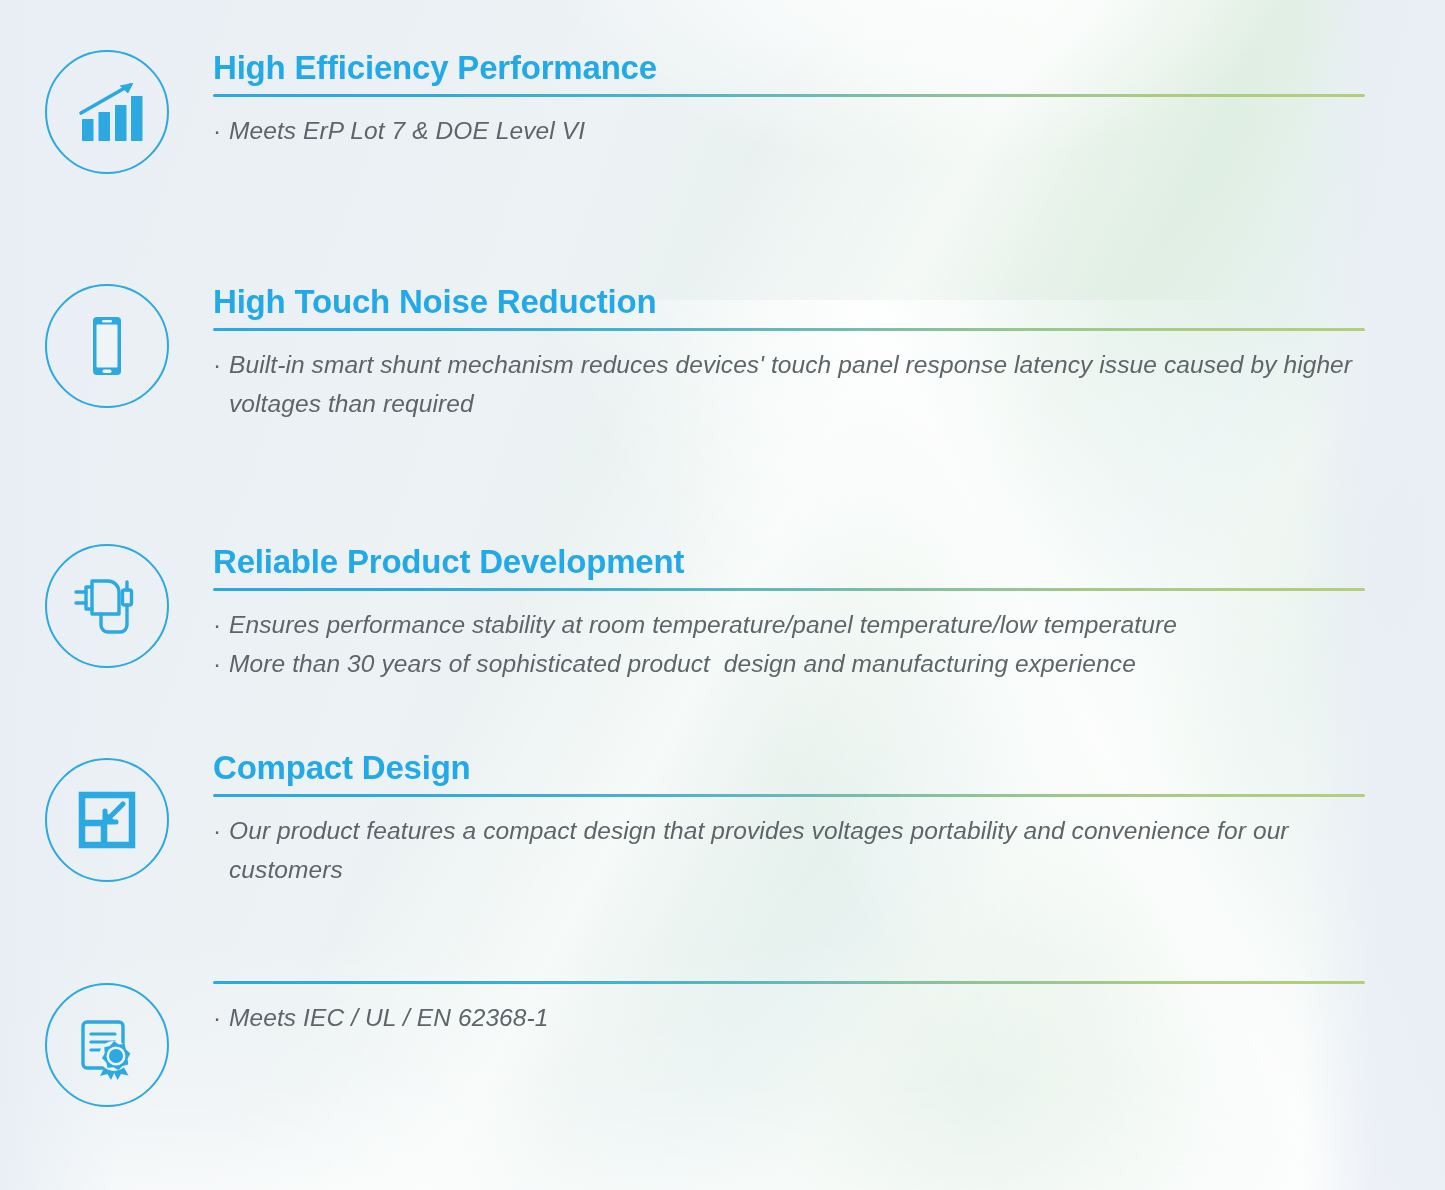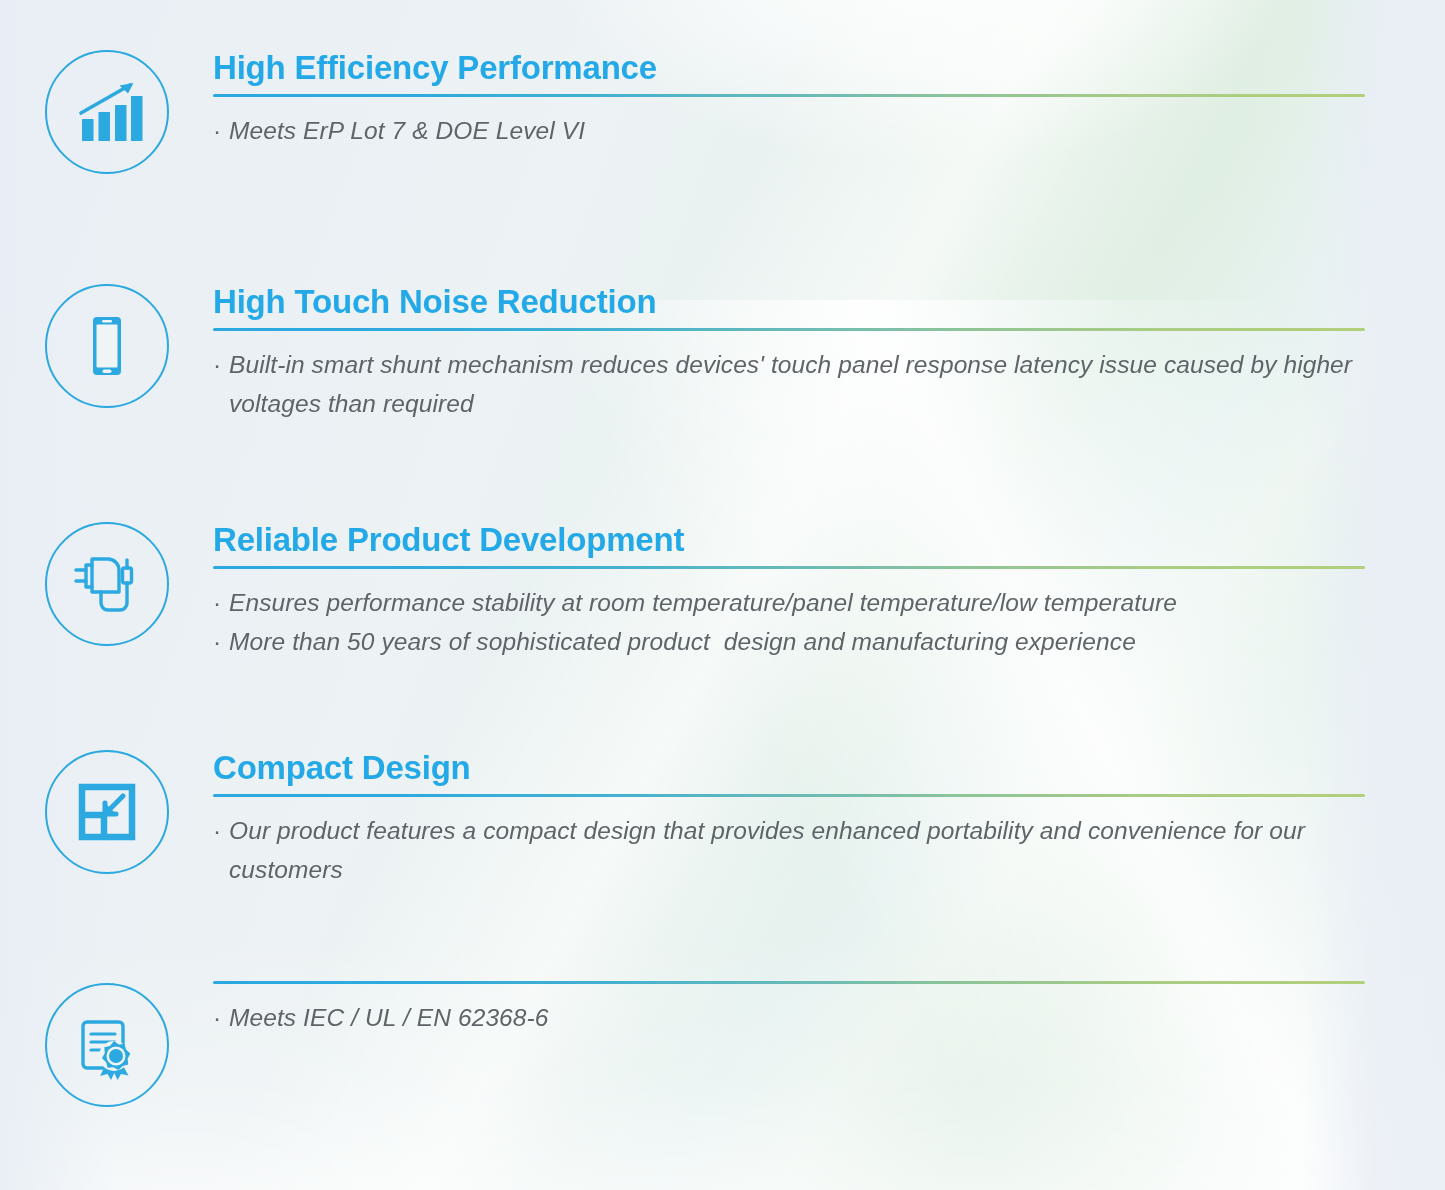--- a/index.html
+++ b/index.html
@@ -258,21 +258,21 @@
         <div class="divider"></div>
         <ul class="bullets">
           <li class="bullet">
             <span class="dot">·</span>
             <span class="btext">Built-in smart shunt mechanism reduces devices' touch panel response latency issue caused by higher voltages than required</span>
           </li>
         </ul>
       </div>
     </div>
 
-    <div class="feature" style="top:520px;">
+    <div class="feature" style="top:542px;">
       <div class="icon-col">
         <div class="icon-circle">
           <svg width="78" height="78" viewBox="0 0 78 78" fill="none" stroke="#2BA9E0" stroke-width="3.4" stroke-linecap="round" stroke-linejoin="round">
             <path d="M24 14 H40 a11 11 0 0 1 11 11 V47 H24 Z"></path>
             <path d="M24 20 H18 V42 H24"></path>
             <path d="M18 25 H8"></path>
             <path d="M18 36 H8"></path>
             <path d="M33 47 V58 a7 7 0 0 0 7 7 H52 a7 7 0 0 0 7 -7 V38"></path>
             <rect x="54.5" y="23" width="9" height="15" rx="2"></rect>
             <path d="M59 23 V15"></path>
@@ -282,46 +282,46 @@
       <div class="text-col">
         <div class="feature-title">Reliable Product Development</div>
         <div class="divider"></div>
         <ul class="bullets">
           <li class="bullet">
             <span class="dot">·</span>
             <span class="btext">Ensures performance stability at room temperature/panel temperature/low temperature</span>
           </li>
           <li class="bullet">
             <span class="dot">·</span>
-            <span class="btext">More than 50 years of sophisticated product  design and manufacturing experience</span>
-          </li>
-        </ul>
-      </div>
-    </div>
-
-    <div class="feature" style="top:748px;">
+            <span class="btext">More than 30 years of sophisticated product  design and manufacturing experience</span>
+          </li>
+        </ul>
+      </div>
+    </div>
+
+    <div class="feature" style="top:748px;align-items:center;">
       <div class="icon-col">
         <div class="icon-circle">
           <svg width="72" height="72" viewBox="0 0 72 72" fill="none" stroke="#2BA9E0" stroke-width="6.5" stroke-linecap="square">
             <path d="M11 33 V11 H61 V61 H39"></path>
             <rect x="11" y="39" width="22" height="22"></rect>
             <g stroke-width="5" stroke-linecap="round" stroke-linejoin="round">
               <path d="M52 20 L34 38"></path>
               <path d="M34 27 L34 38 L45 38" fill="#2BA9E0" stroke="#2BA9E0"></path>
             </g>
           </svg>
         </div>
       </div>
       <div class="text-col">
         <div class="feature-title">Compact Design</div>
         <div class="divider"></div>
         <ul class="bullets">
           <li class="bullet">
             <span class="dot">·</span>
-            <span class="btext">Our product features a compact design that provides enhanced portability and convenience for our customers</span>
+            <span class="btext">Our product features a compact design that provides voltages portability and convenience for our customers</span>
           </li>
         </ul>
       </div>
     </div>
 
     <div class="feature" style="top:981px;">
       <div class="icon-col">
         <div class="icon-circle">
           <svg width="74" height="74" viewBox="0 0 74 74" fill="none">
             <path d="M17 14 H49 a4 4 0 0 1 4 4 V56 a4 4 0 0 1 -4 4 H17 a4 4 0 0 1 -4 -4 V18 a4 4 0 0 1 4 -4 Z" stroke="#2BA9E0" stroke-width="3.4" stroke-linejoin="round" fill="none"></path>
@@ -339,20 +339,20 @@
             <circle cx="46" cy="48" r="9.5" fill="#EFF4F6"></circle>
             <circle cx="46" cy="48" r="7" fill="#2BA9E0"></circle>
           </svg>
         </div>
       </div>
       <div class="text-col">
         <div class="divider"></div>
         <ul class="bullets">
           <li class="bullet">
             <span class="dot">·</span>
-            <span class="btext">Meets IEC / UL / EN 62368-6</span>
+            <span class="btext">Meets IEC / UL / EN 62368-1</span>
           </li>
         </ul>
       </div>
     </div>
 
   </div>
 </div>
 
 </body></html>

